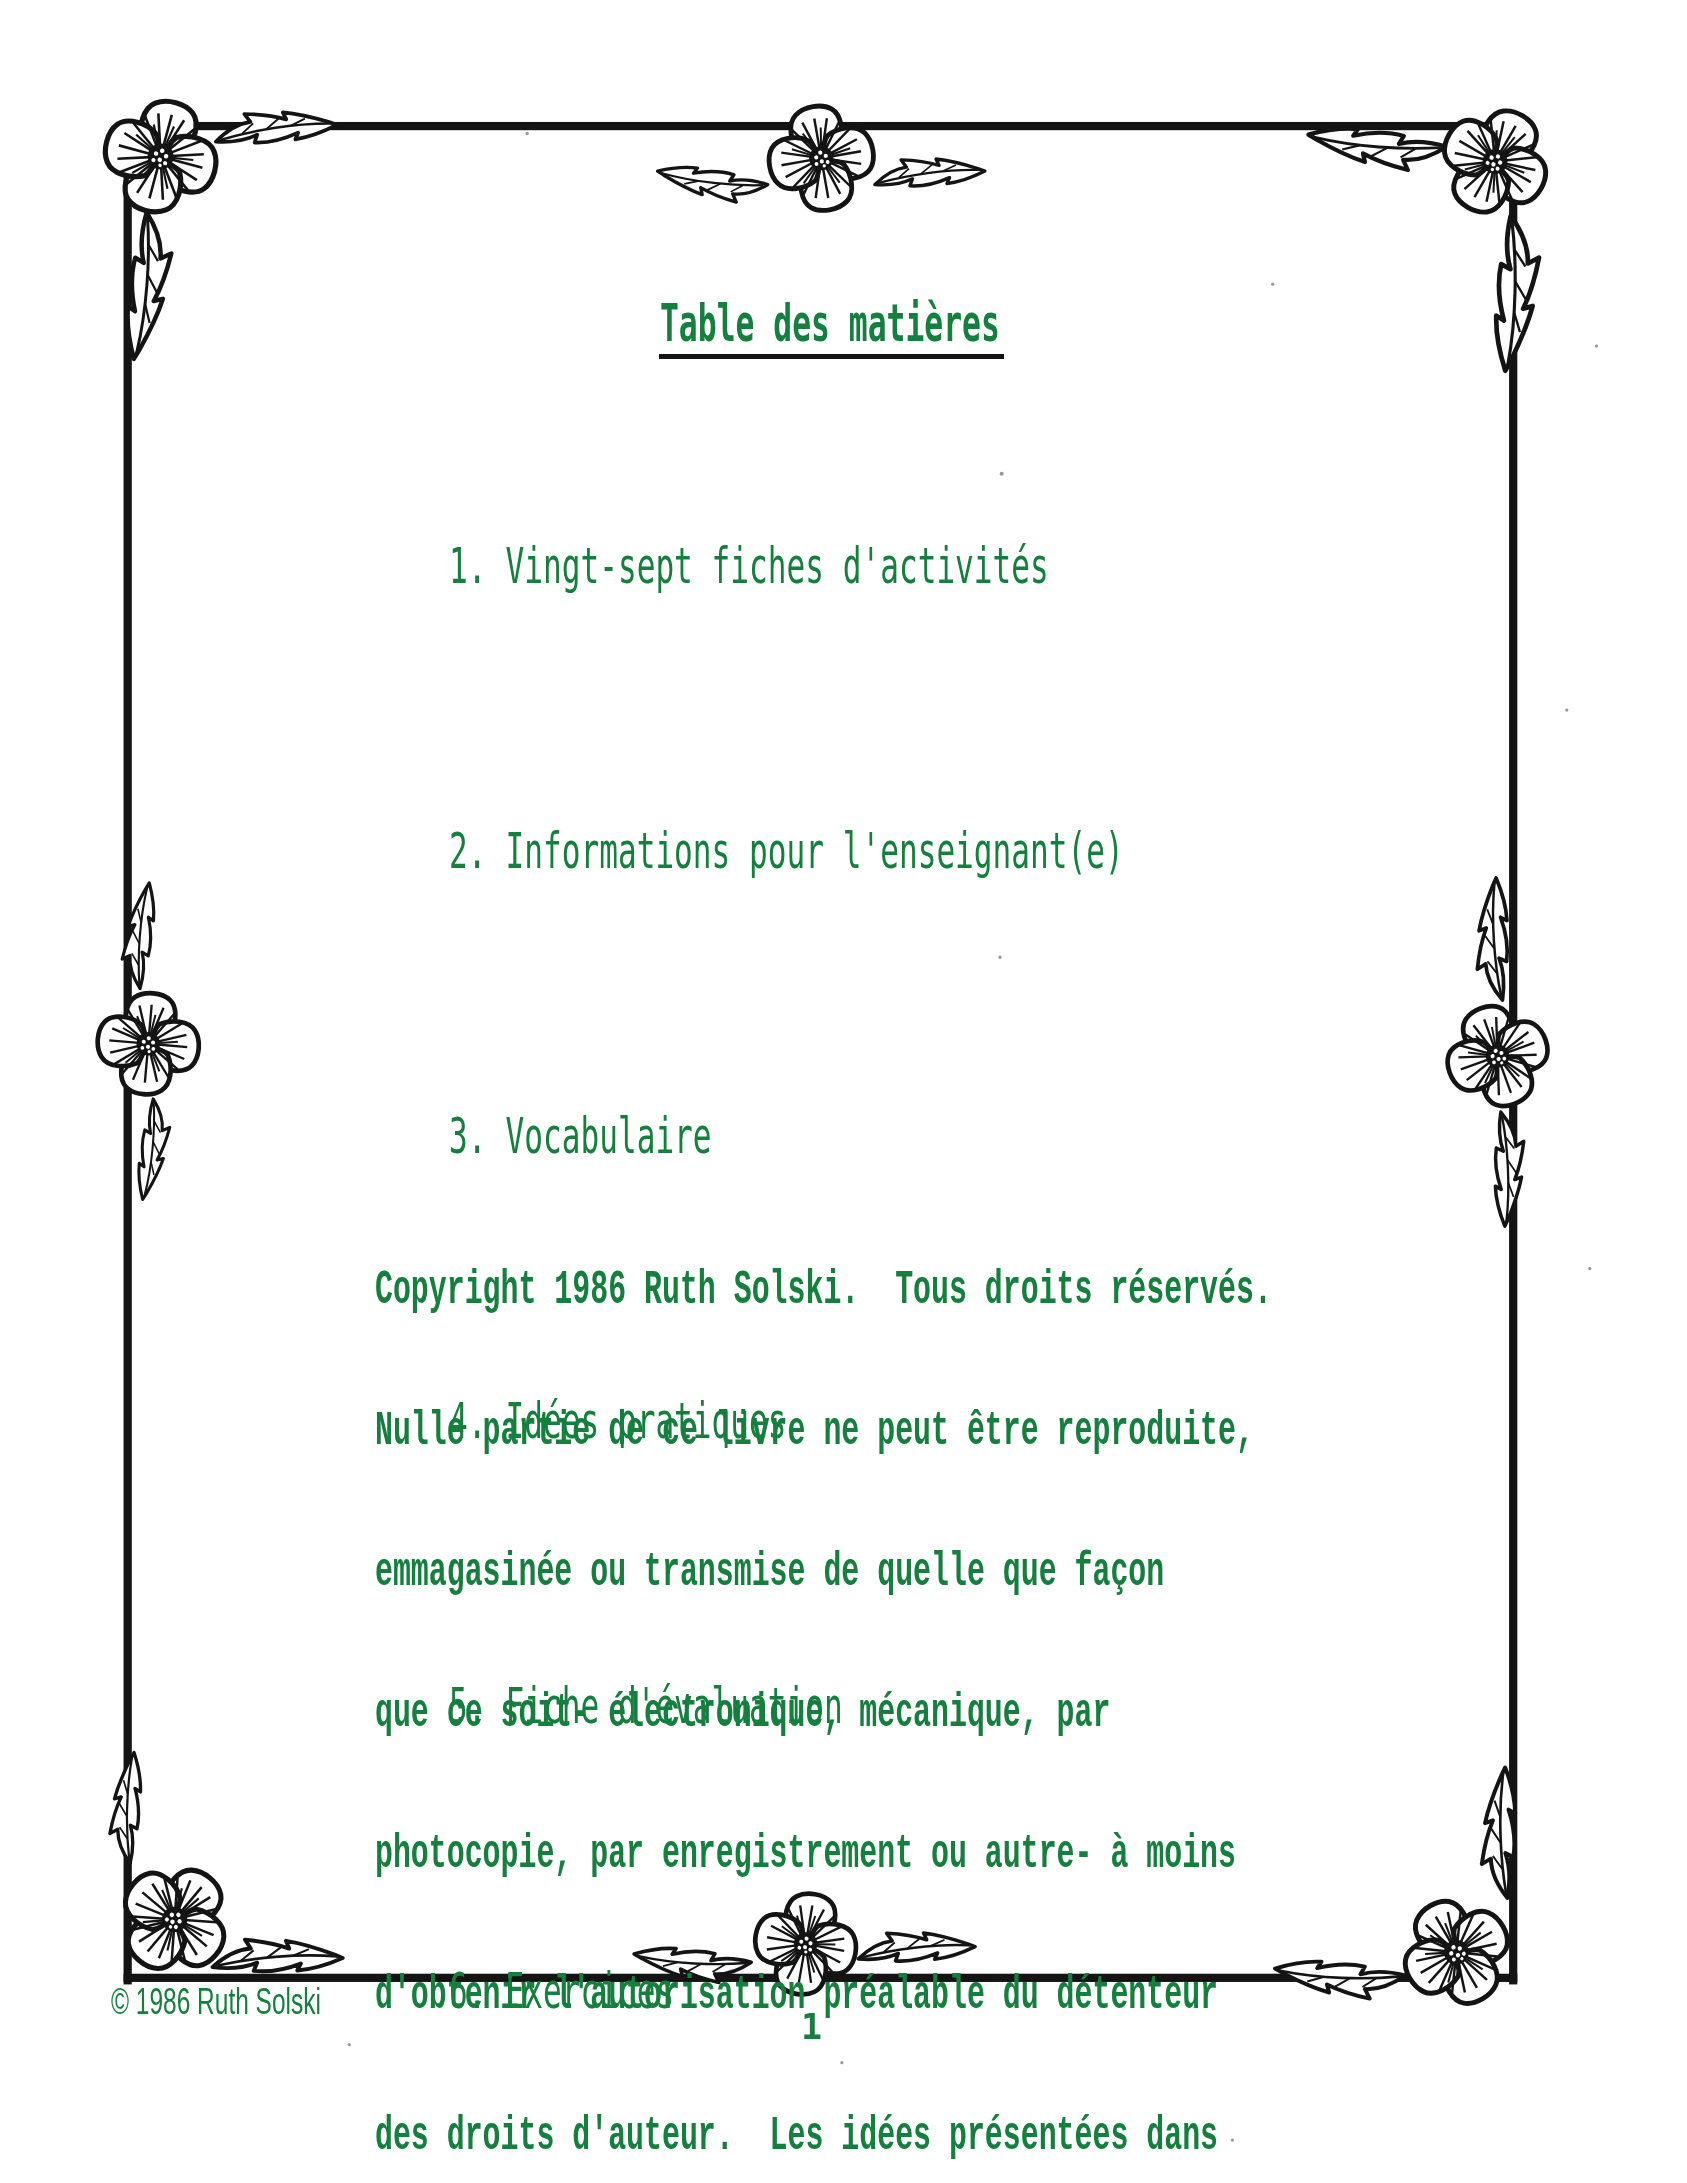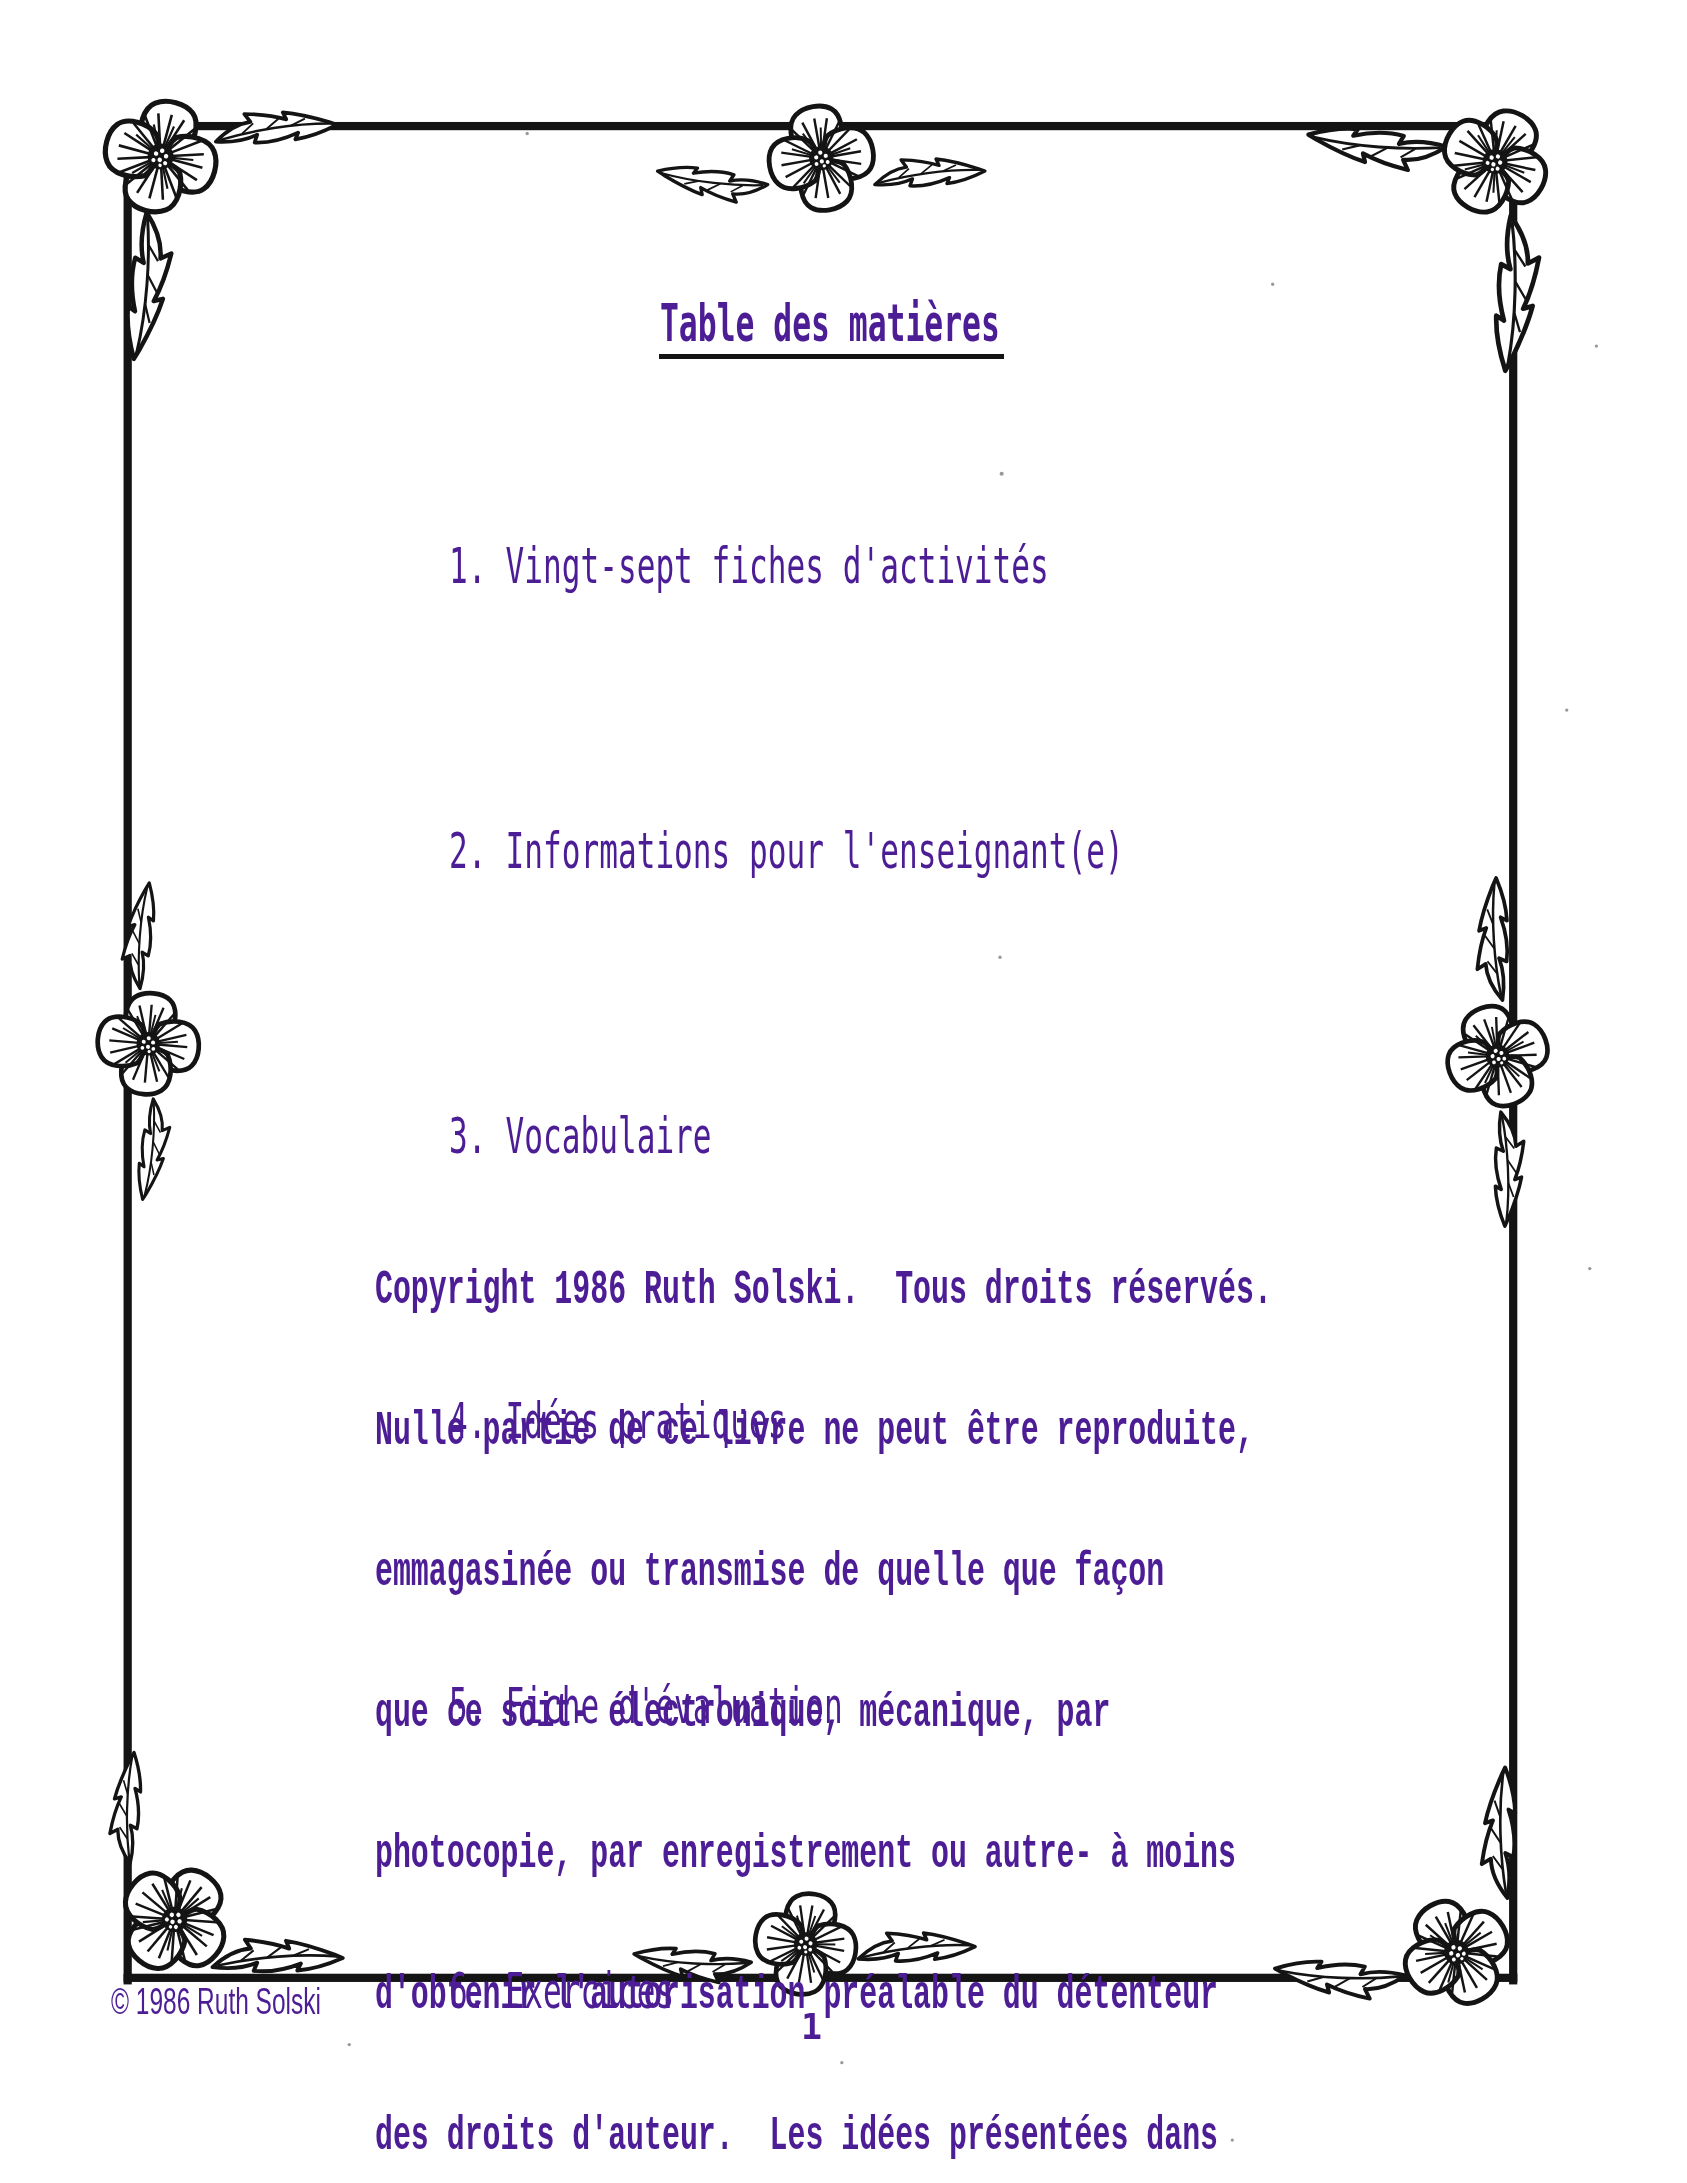--- a/index.html
+++ b/index.html
@@ -1,20 +1,20 @@
 <!DOCTYPE html>
 <html style="font-size:13px"><head>
 <meta charset="utf-8">
 <style>
   html,body{margin:0;padding:0;background:#9a9a9a;}
   .page{
     position:relative;
     width:1687px;height:2183px;
     background:#ffffff;
-    color:#4c1d95;
+    color:#15803d;
     overflow:hidden;
     margin:0 auto;
   }
   svg.border-art{position:absolute;left:0;top:0;z-index:1;}
   .content{position:absolute;left:0;top:0;width:100%;height:100%;z-index:2;}
 
   
   .page-title{
     position:absolute;left:659px;top:264px;
     font-family:"DejaVu Sans Mono",monospace;

